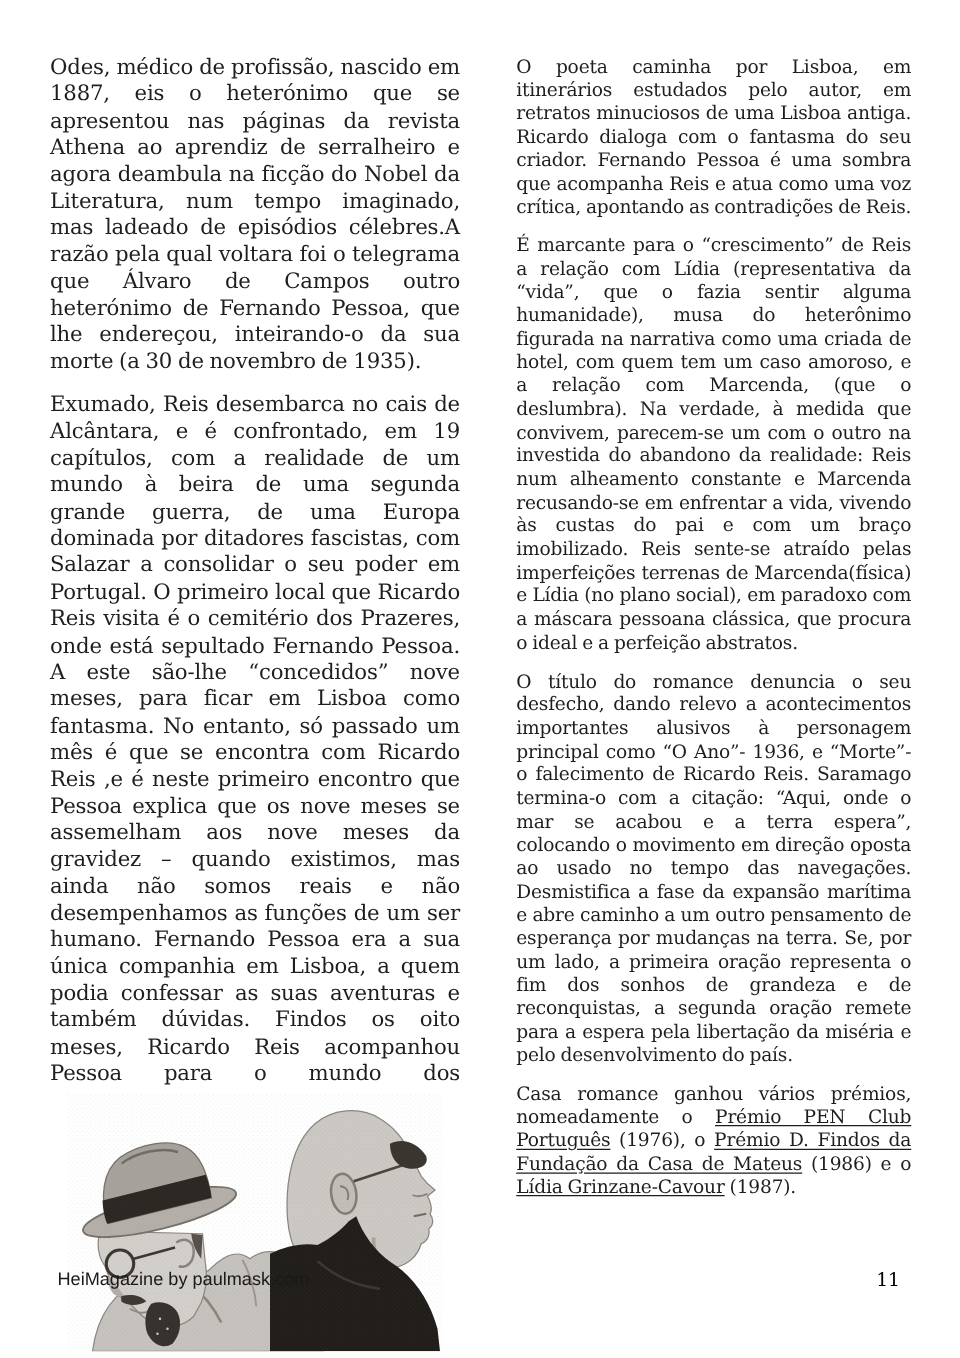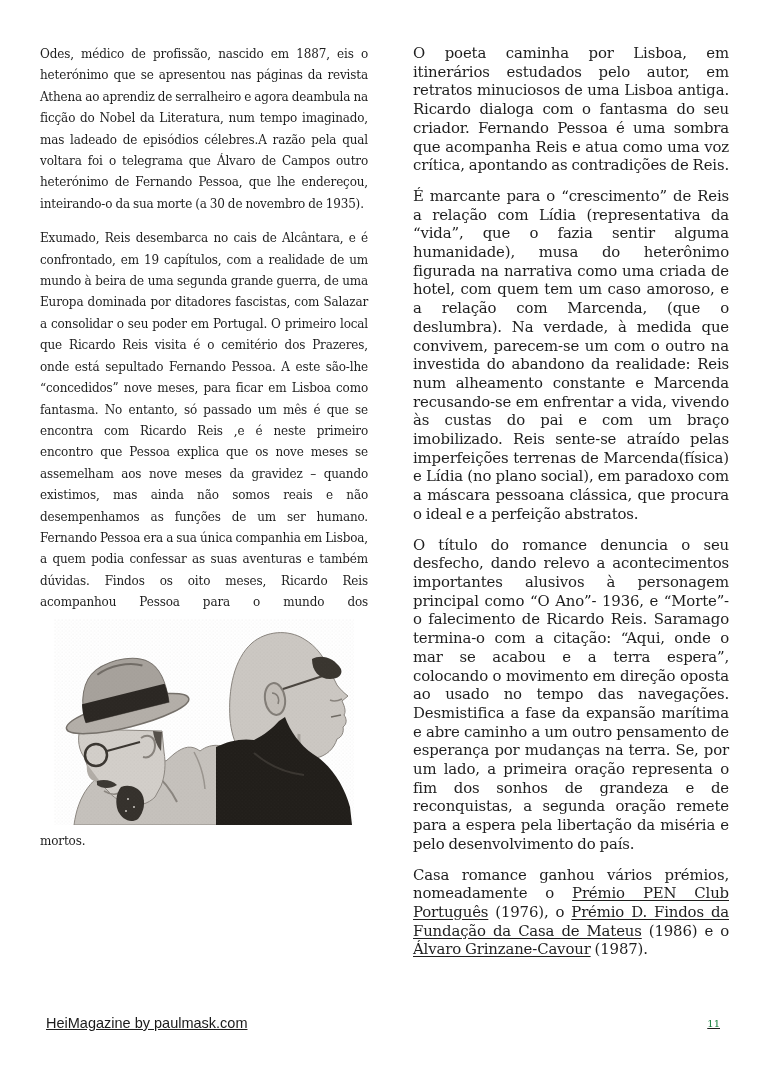--- a/index.html
+++ b/index.html
@@ -11,50 +11,50 @@
     color:#1e1e1e;
     overflow:hidden;
     font-family:"DejaVu Serif","Liberation Serif",serif;
   }
   .cols{
     position:absolute;top:44px;left:40px;width:690px;
     display:flex;gap:33px;
   }
   .col{width:328px;}
   .col-left p{
-    font-size:12px;line-height:21.4px;
+    font-size:17px;line-height:21.4px;
     text-align:justify;
     word-spacing:-0.6px;letter-spacing:-0.15px;
     margin:0 0 13px 0;
   }
   .col-left p.flows-into-image{text-align-last:justify;margin-bottom:0;}
   .col-right p{
     font-size:14.9px;line-height:18.7px;
     text-align:justify;
     word-spacing:-0.6px;letter-spacing:-0.15px;
     margin:0 0 12px 12px;
   }
   .tail{margin-top:6px !important;text-align:left !important;}
   .u{text-decoration:underline;text-underline-offset:2px;}
   figure.photo{
     margin:5px 0 0 14px;padding:0;
     width:300px;height:206px;
   }
   .author{margin-top:14px !important;}
   .footer{
     position:absolute;top:1015px;left:46px;width:674px;
-    display:flex;justify-content:space-between;align-items:center;text-decoration:underline;
+    display:flex;justify-content:space-between;align-items:center;
   }
   .credit{
     font-family:"Liberation Sans","DejaVu Sans",sans-serif;
     font-size:14.5px;color:#1a1a1a;
   }
   .pagenum{
     font-family:"DejaVu Serif","Liberation Serif",serif;
-    font-size:10px;color:#15803d;
+    font-size:15px;color:#000000;
   }
 </style>
 </head>
 <body>
 
 <div class="page">
   <div class="cols">
 
     <div class="col col-left">
       <p>Odes, médico de profissão, nascido em 1887, eis o heterónimo que se apresentou nas páginas da revista Athena ao aprendiz de serralheiro e agora deambula na ficção do Nobel da Literatura, num tempo imaginado, mas ladeado de episódios célebres.A razão pela qual voltara foi o telegrama que Álvaro de Campos outro heterónimo de Fernando Pessoa, que lhe endereçou, inteirando-o da sua morte (a 30 de novembro de 1935).</p>
@@ -139,21 +139,21 @@
         </svg>
       </figure>
 
       <p class="tail">mortos.</p>
     </div>
 
     <div class="col col-right">
       <p>O poeta caminha por Lisboa, em itinerários estudados pelo autor, em retratos minuciosos de uma Lisboa antiga. Ricardo dialoga com o fantasma do seu criador. Fernando Pessoa é uma sombra que acompanha Reis e atua como uma voz crítica, apontando as contradições de Reis.</p>
       <p>É marcante para o “crescimento” de Reis a relação com Lídia (representativa da “vida”, que o fazia sentir alguma humanidade), musa do heterônimo figurada na narrativa como uma criada de hotel, com quem tem um caso amoroso, e a relação com Marcenda, (que o deslumbra). Na verdade, à medida que convivem, parecem-se um com o outro na investida do abandono da realidade: Reis num alheamento constante e Marcenda recusando-se em enfrentar a vida, vivendo às custas do pai e com um braço imobilizado. Reis sente-se atraído pelas imperfeições terrenas de Marcenda(física) e Lídia (no plano social), em paradoxo com a máscara pessoana clássica, que procura o ideal e a perfeição abstratos.</p>
       <p>O título do romance denuncia o seu desfecho, dando relevo a acontecimentos importantes alusivos à personagem principal como “O Ano”- 1936, e “Morte”- o falecimento de Ricardo Reis. Saramago termina-o com a citação: “Aqui, onde o mar se acabou e a terra espera”, colocando o movimento em direção oposta ao usado no tempo das navegações. Desmistifica a fase da expansão marítima e abre caminho a um outro pensamento de esperança por mudanças na terra. Se, por um lado, a primeira oração representa o fim dos sonhos de grandeza e de reconquistas, a segunda oração remete para a espera pela libertação da miséria e pelo desenvolvimento do país.</p>
-      <p><span>Casa romance ganhou vários prémios, nomeadamente o </span><span class="u">Prémio PEN Club Português</span><span> (1976), o </span><span class="u">Prémio D. Findos da Fundação da Casa de Mateus</span><span> (1986) e o </span><span class="u">Álvaro Grinzane-Cavour</span><span> (1987).</span></p>
+      <p><span>Casa romance ganhou vários prémios, nomeadamente o </span><span class="u">Prémio PEN Club Português</span><span> (1976), o </span><span class="u">Prémio D. Findos da Fundação da Casa de Mateus</span><span> (1986) e o </span><span class="u">Lídia Grinzane-Cavour</span><span> (1987).</span></p>
     </div>
 
   </div>
 
   <div class="footer">
     <span class="credit">HeiMagazine by paulmask.com</span>
     <span class="pagenum">11</span>
   </div>
 </div>
 

